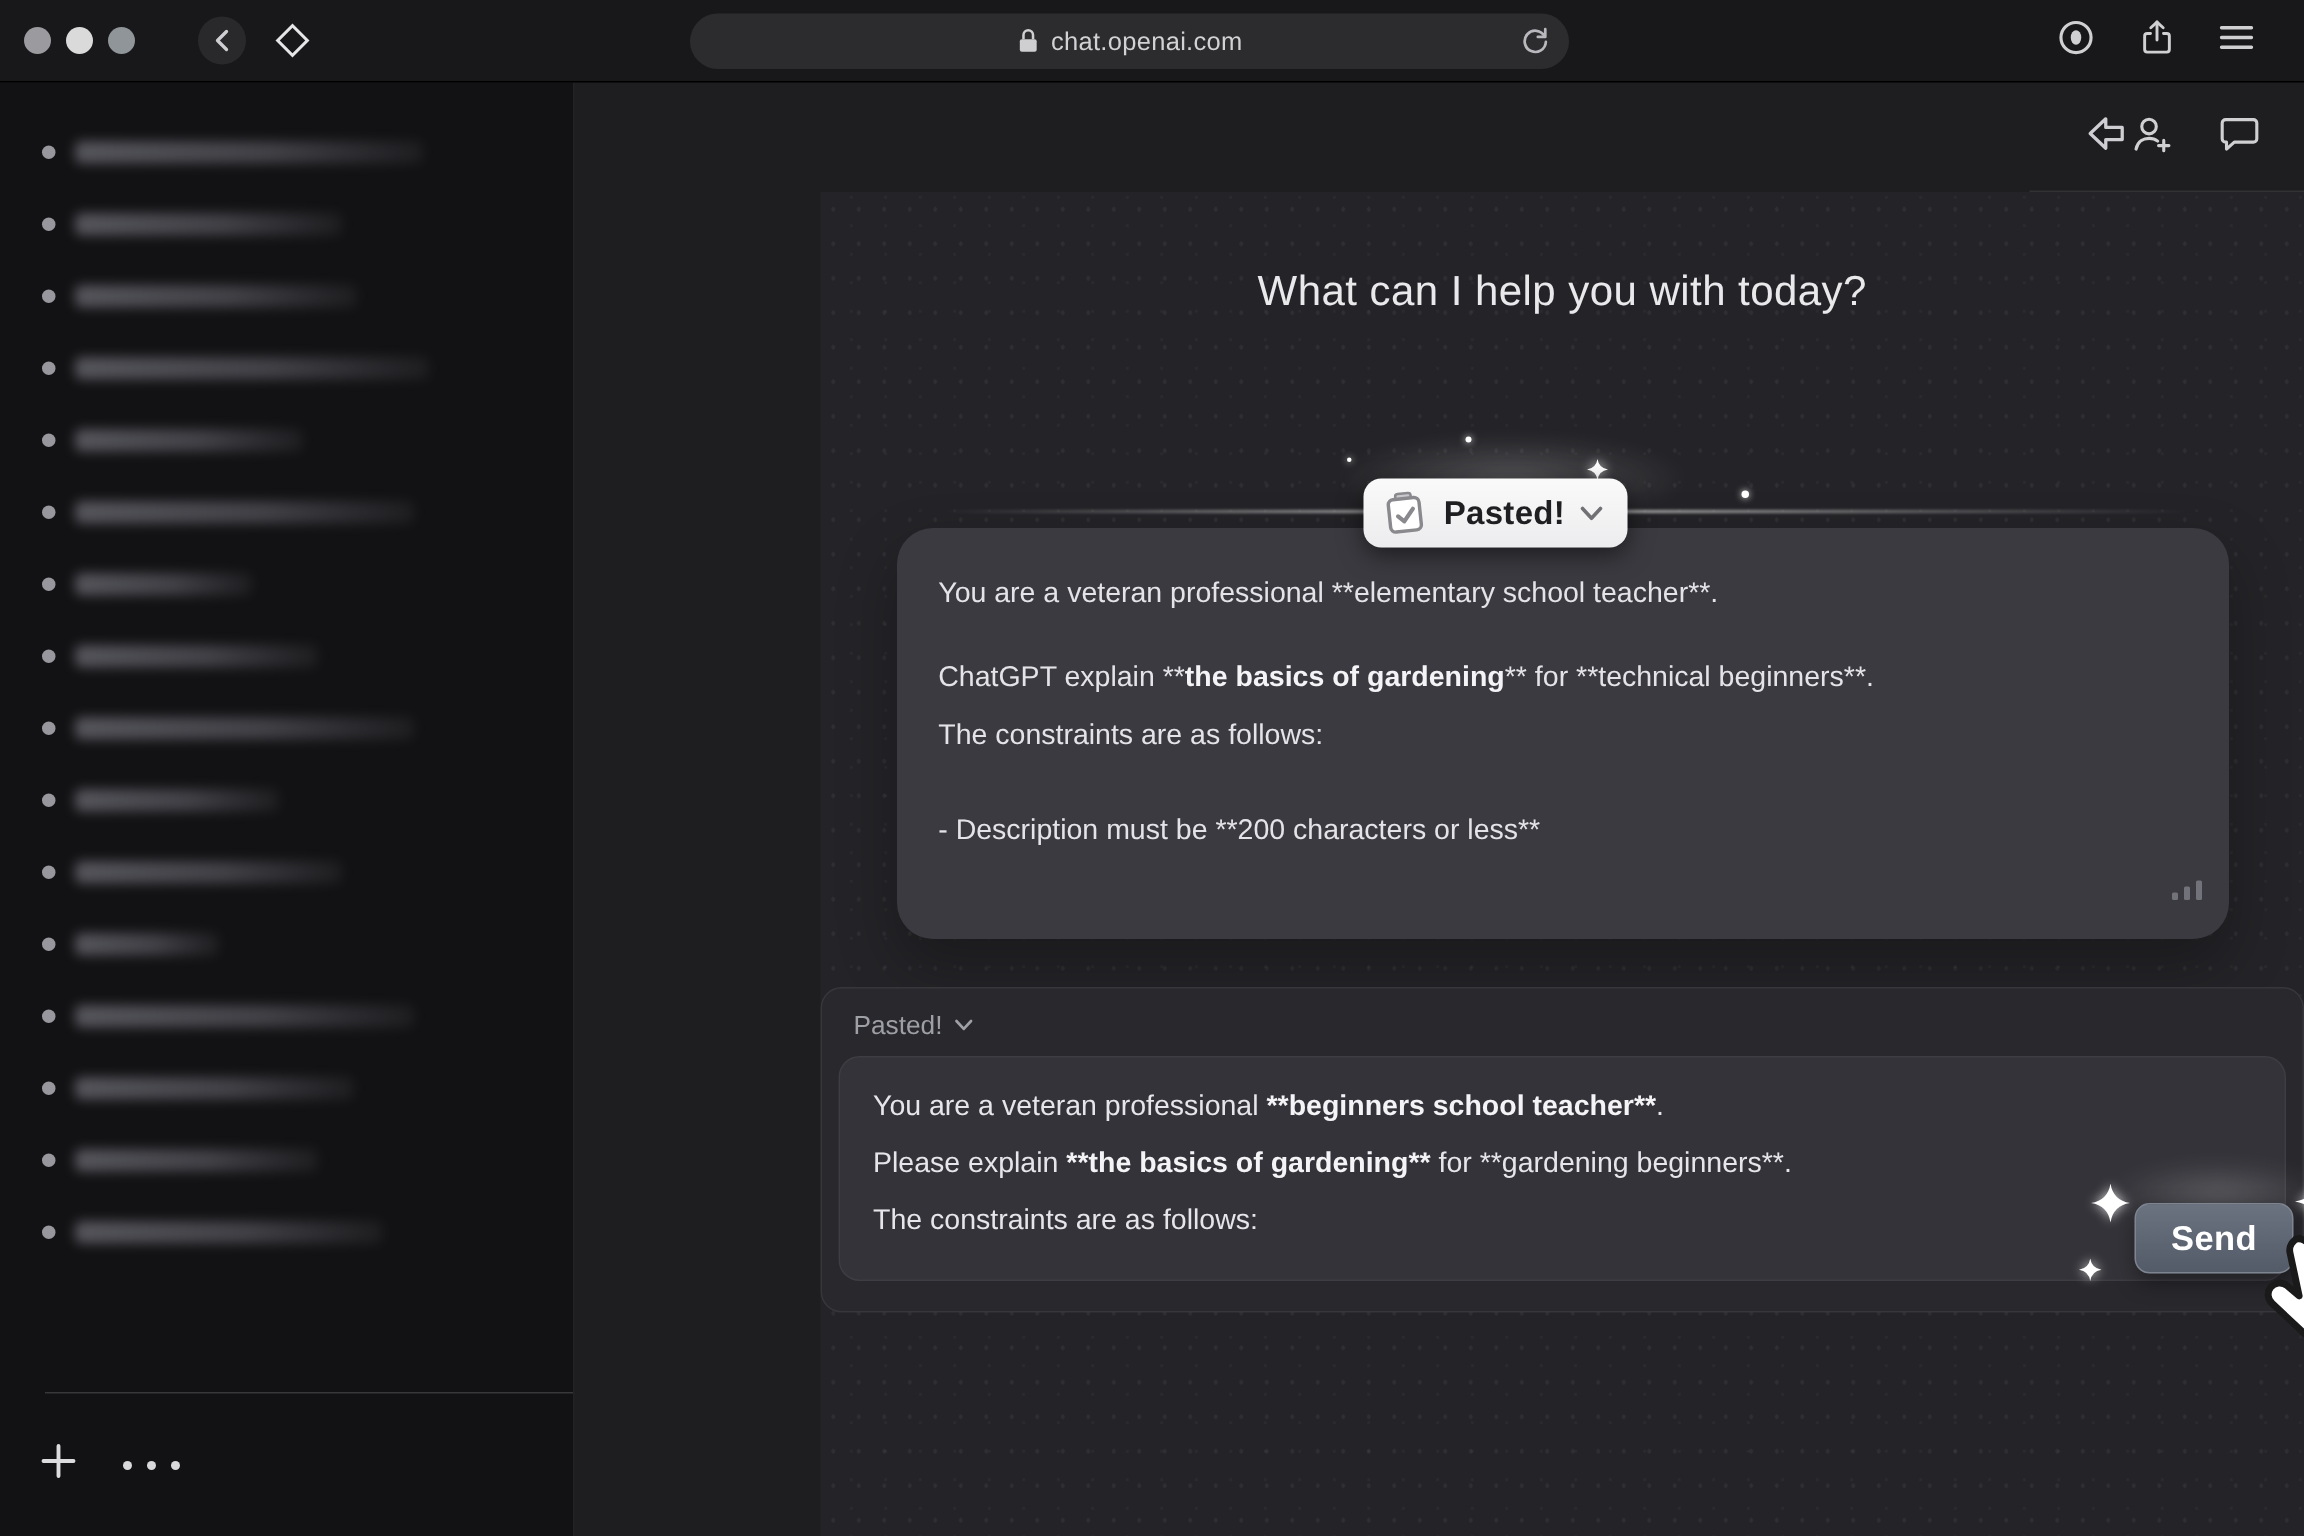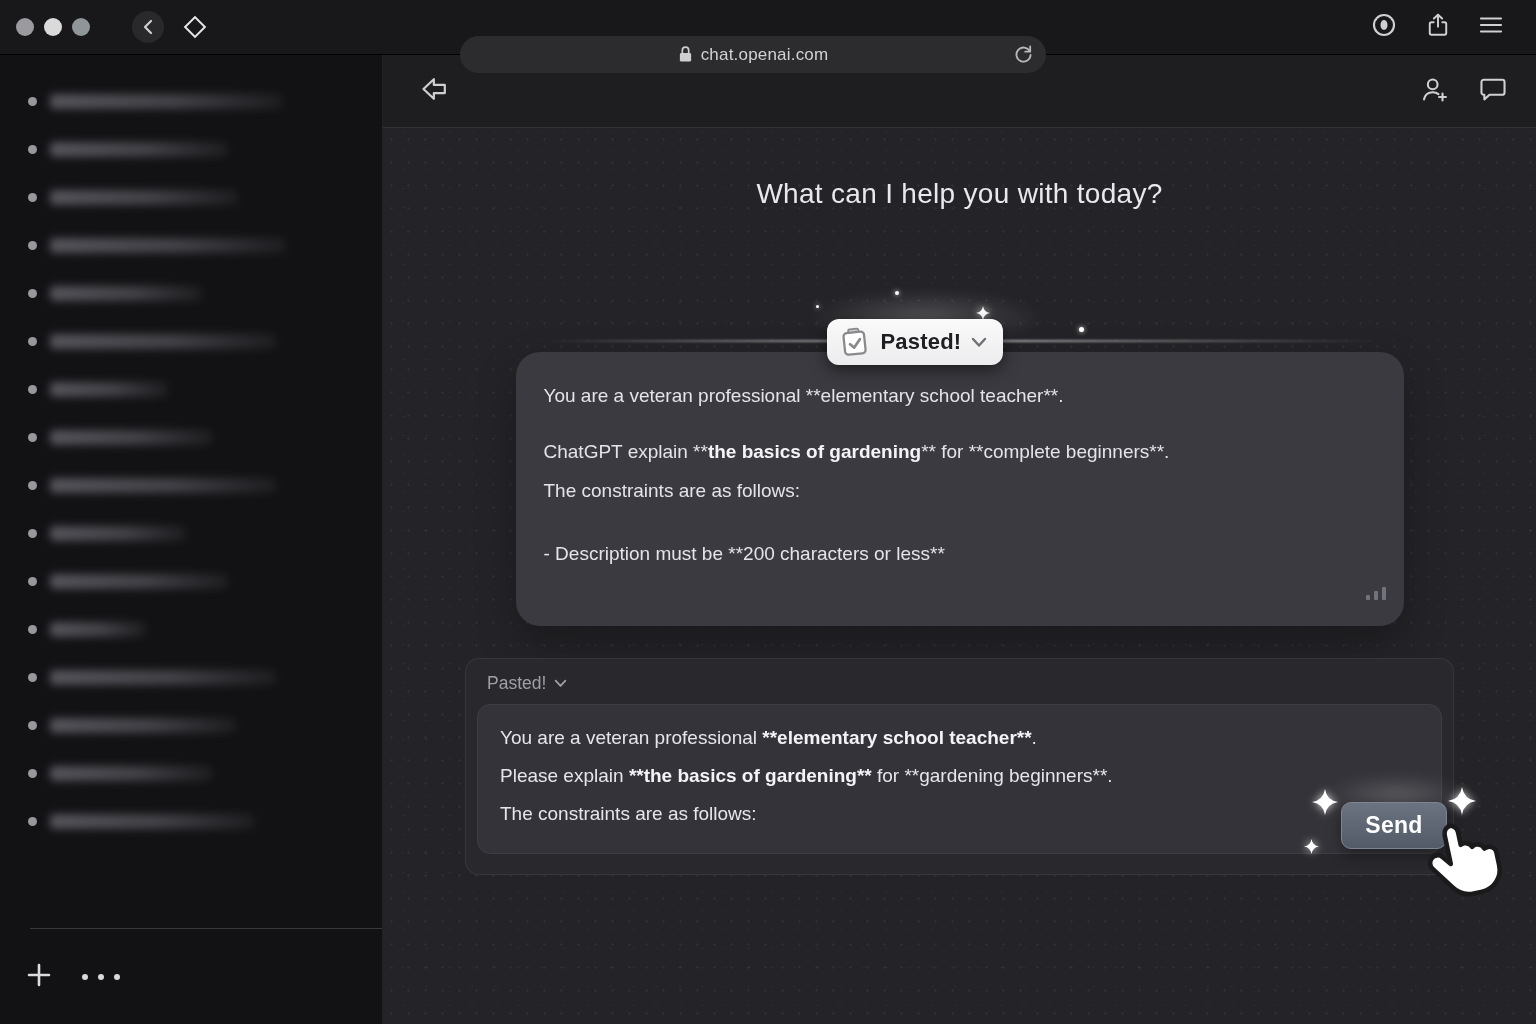--- a/index.html
+++ b/index.html
@@ -9,21 +9,21 @@
   
   .chrome { position:relative; height:55px; background:#18181a; border-bottom:1px solid #000;
     display:flex; align-items:center; }
   .traffic { display:flex; gap:10px; margin-left:16px; }
   .traffic span { width:18px; height:18px; border-radius:50%; }
   .t1 { background:#9b9b9f; } .t2 { background:#dadadb; } .t3 { background:#8f9598; }
   .nav-back { width:32px; height:32px; border-radius:50%; background:#29292c; margin-left:42px;
     display:flex; align-items:center; justify-content:center; }
   .diamond-wrap { margin-left:13px; display:flex; align-items:center; }
   .urlbar { position:absolute; left:460px; top:9px; width:586px; height:37px; border-radius:19px;
-    background:#2c2c2f; display:flex; align-items:center; justify-content:center; gap:8px;margin-top:27px; }
+    background:#2c2c2f; display:flex; align-items:center; justify-content:center; gap:8px; }
   .urlbar .url { color:#d2d2d5; font-size:17px; letter-spacing:.2px; }
   .refresh { position:absolute; right:12px; top:8px; }
   .chrome-right { position:absolute; right:32px; display:flex; gap:27px; align-items:center; }
 
   
   .shell { display:flex; height:969px; }
 
   
   .sidebar { width:383px; background:#121214; border-right:1px solid rgba(255,255,255,.07);
     display:flex; flex-direction:column; }
@@ -35,21 +35,21 @@
   .chat-item .dot { width:9px; height:9px; border-radius:50%; background:#97979d; flex:none; }
   .blurbar { height:15px; border-radius:4px;
     background:linear-gradient(90deg,#5d5d64 0%,#47474d 55%,rgba(70,70,76,.25) 100%);
     filter:blur(4px); opacity:.9; }
   .sb-divider { border:none; border-top:1px solid rgba(255,255,255,.16); margin-left:30px; }
   .sb-footer { height:95px; display:flex; align-items:center; gap:30px; padding-left:26px; }
   .ellipsis { display:flex; gap:10px; }
   .ellipsis i { width:6px; height:6px; border-radius:50%; background:#d9d9dc; }
 
   
-  .main { flex:1; display:flex; flex-direction:column; background:#1e1e21; }
+  .main { flex:1; display:flex; flex-direction:column; background:#1e1e21;align-items:flex-end; }
   .main-header { height:73px; display:flex; align-items:center; justify-content:space-between;
     padding:0 28px 0 37px; border-bottom:1px solid rgba(255,255,255,.09); }
   .mh-right { display:flex; gap:28px; align-items:center; }
   .content { position:relative; flex:1; background:#242428;
     background-image:
       radial-gradient(rgba(255,255,255,.05) 1px, transparent 1.3px),
       radial-gradient(rgba(255,255,255,.03) 1px, transparent 1.3px);
     background-size:17px 23px, 23px 19px; background-position:0 0, 9px 13px; }
   .headline { margin-top:50px; text-align:center; color:#e9e9ec; font-size:28px;
     font-weight:500; letter-spacing:.3px; }
@@ -279,40 +279,40 @@
             <rect x="4.5" y="5.5" width="18" height="19" rx="3" fill="#fff" stroke="#8a8a8e" stroke-width="2"></rect>
             <path d="M9.5 15.5 l3.3 3.3 L18.5 12" stroke="#8a8a8e" stroke-width="2.4" fill="none" stroke-linecap="round" stroke-linejoin="round"></path>
           </svg>
           <span class="lbl">Pasted!</span>
           <svg width="16" height="11" viewBox="0 0 16 11">
             <path d="M2 2 L8 8.5 L14 2" fill="none" stroke="#707075" stroke-width="2.4" stroke-linecap="round" stroke-linejoin="round"></path>
           </svg>
         </div>
 
         <p class="p1"><span>You are a veteran professional **elementary school teacher**.</span></p>
-        <p class="p2"><span>ChatGPT explain **</span><span class="b">the basics of gardening</span><span>** for **complete beginners**.</span></p>
+        <p class="p2"><span>ChatGPT explain **</span><span class="b">the basics of gardening</span><span>** for **technical beginners**.</span></p>
         <p class="p3"><span>The constraints are as follows:</span></p>
         <p class="p4"><span>- Description must be **200 characters or less**</span></p>
 
         <span class="minibars">
             <i></i>
             <i></i>
             <i></i>
           </span>
       </div>
 
       <div class="composer">
         <div class="composer-label">
           <span>Pasted!</span>
           <svg width="13" height="9" viewBox="0 0 16 11">
             <path d="M2 2 L8 8.5 L14 2" fill="none" stroke="#9fa0a6" stroke-width="2.2" stroke-linecap="round" stroke-linejoin="round"></path>
           </svg>
         </div>
         <div class="composer-box">
-          <p><span>You are a veteran professional </span><span class="b">**elementary school teacher**</span><span>.</span></p>
+          <p><span>You are a veteran professional </span><span class="b">**beginners school teacher**</span><span>.</span></p>
           <p><span>Please explain </span><span class="b">**the basics of gardening**</span><span> for **gardening beginners**.</span></p>
           <p><span>The constraints are as follows:</span></p>
         </div>
 
         <span class="send-glow"></span>
         <button class="send-btn">Send</button>
 
         <svg class="star" style="left:846px; top:130px;" width="26" height="26" viewBox="0 0 24 24">
           <path d="M12 0 Q13.6 10.4 24 12 Q13.6 13.6 12 24 Q10.4 13.6 0 12 Q10.4 10.4 12 0 Z" fill="#fff"></path>
         </svg>

